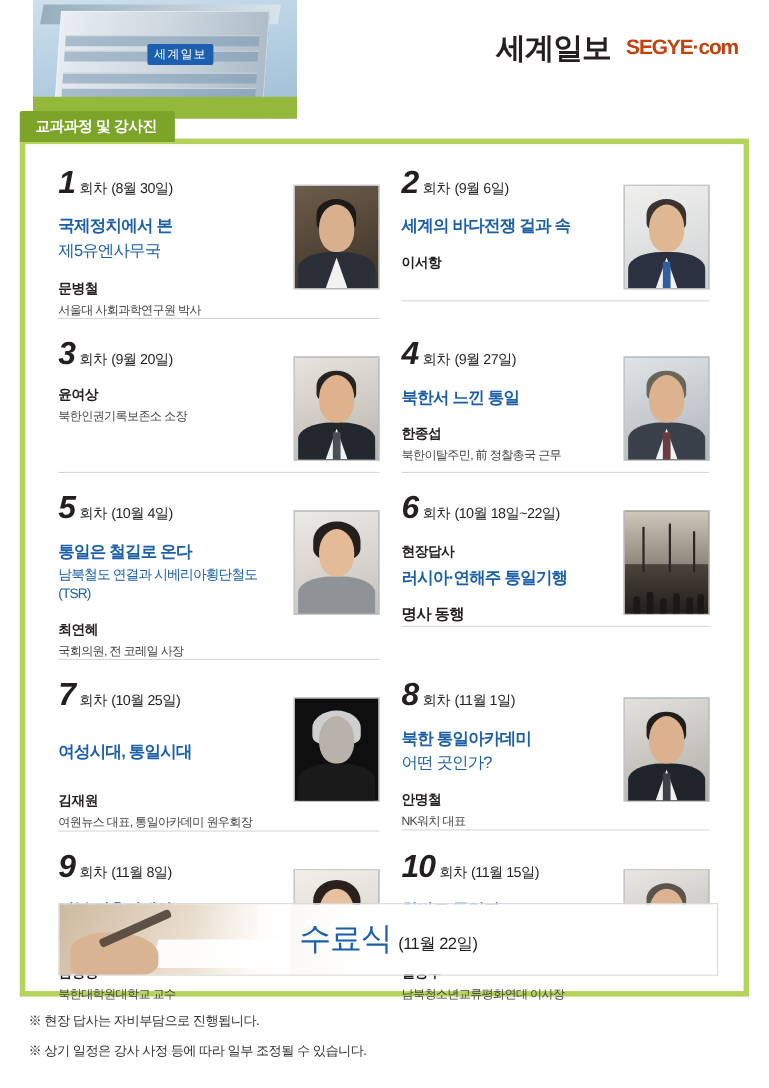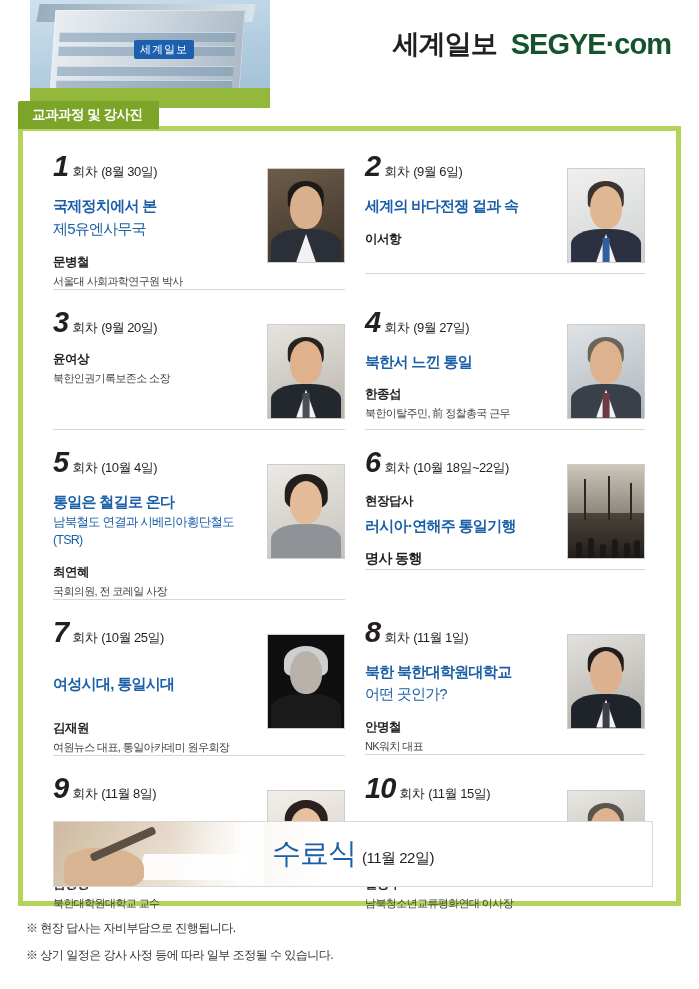--- a/index.html
+++ b/index.html
@@ -87,24 +87,24 @@
     align-items: center;
     gap: 14px;
   }
   .masthead-ko {
     font-size: 27px;
     font-weight: bold;
     letter-spacing: -1px;
     color: #231f20;
   }
   .masthead-en {
-    font-size: 29px;
+    font-size: 19px;
     font-weight: bold;
     letter-spacing: -1px;
-    color: #14532d;
+    color: #c2410c;
   }
 
   
   .section-tab {
     position: absolute;
     left: 18px;
     top: 101px;
     background: #7ba428;
     color: #ffffff;
     font-size: 13.5px;
@@ -592,21 +592,21 @@
 
     <div class="cell right">
       <div class="cell-inner">
         <div class="cell-text">
           <div class="ep-line">
             <span class="ep-num">8</span>
             <span class="ep-label">회차</span>
             <span class="ep-date">(11월 1일)</span>
           </div>
           <div class="title">
-            <span>북한 북한대학원대학교</span>
+            <span>북한 통일아카데미</span>
             <span class="sub" style="font-size:15px;">어떤 곳인가?</span>
           </div>
           <div class="meta">
             <div class="speaker">안명철</div>
             <div class="affil">NK워치 대표</div>
           </div>
         </div>
         <div class="photo">
           <div class="ph-bg" style="background:linear-gradient(160deg,#e3e1dd,#b0aca6);"></div>
           <div class="ph-body" style="background:#1f232a;"></div>

